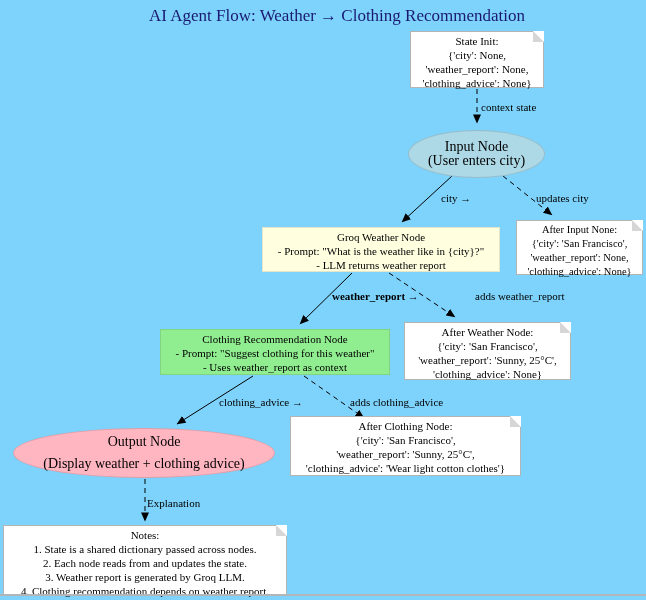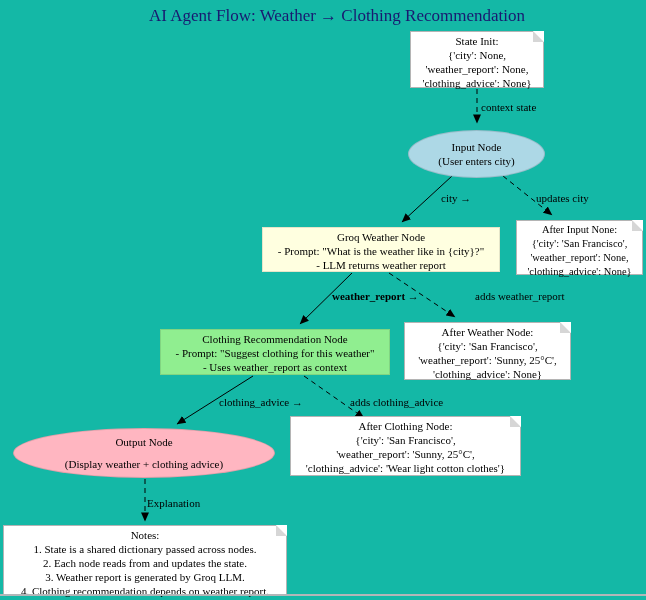--- a/index.html
+++ b/index.html
@@ -1,17 +1,17 @@
 <!DOCTYPE html>
 <html><head>
 <meta charset="utf-8">
 <style>
   html,body { margin:0; padding:0; background:#ffffff; }
   .canvas {
-    position:relative; width:646px; height:600px; background:#14b8a6;
+    position:relative; width:646px; height:600px; background:#7dd3fc;
     font-family:"Liberation Serif","DejaVu Serif",serif; color:#000;
     overflow:hidden;
   }
   .title {
     position:absolute; left:30px; top:6px; width:614px;
     text-align:center; font-size:17px; white-space:nowrap;
   }
   .edges { position:absolute; left:0; top:0; width:646px; height:600px; }
 
   .note {
@@ -24,21 +24,21 @@
     border-style:solid; border-width:0 11px 11px 0;
     border-color:#ffffff #ffffff #d6d6d6 #d6d6d6;
   }
   .box {
     position:absolute; box-sizing:border-box; text-align:center;
     font-size:11px; padding-top:2px; border:1px solid rgba(0,0,0,0.10);
   }
   .ellipse {
     position:absolute; box-sizing:border-box; border-radius:50%;
     display:flex; flex-direction:column; justify-content:center;
-    text-align:center; font-size:11px; border:1px solid rgba(0,0,0,0.12);
+    text-align:center; font-size:14px; border:1px solid rgba(0,0,0,0.12);
   }
   .ln { line-height:14px; white-space:nowrap; }
   .elabel {
     position:absolute; font-size:11px; white-space:nowrap; line-height:12px;
   }
   .bottom-rule {
     position:absolute; left:0; top:594px; width:646px; height:2px;
     background:#b2b6b8;
   }
 </style>

